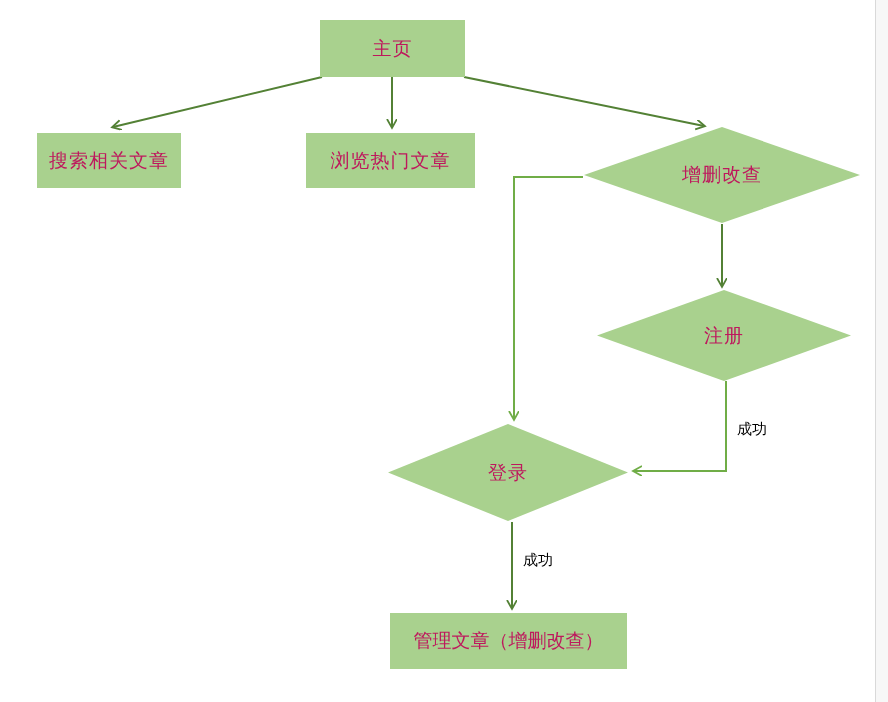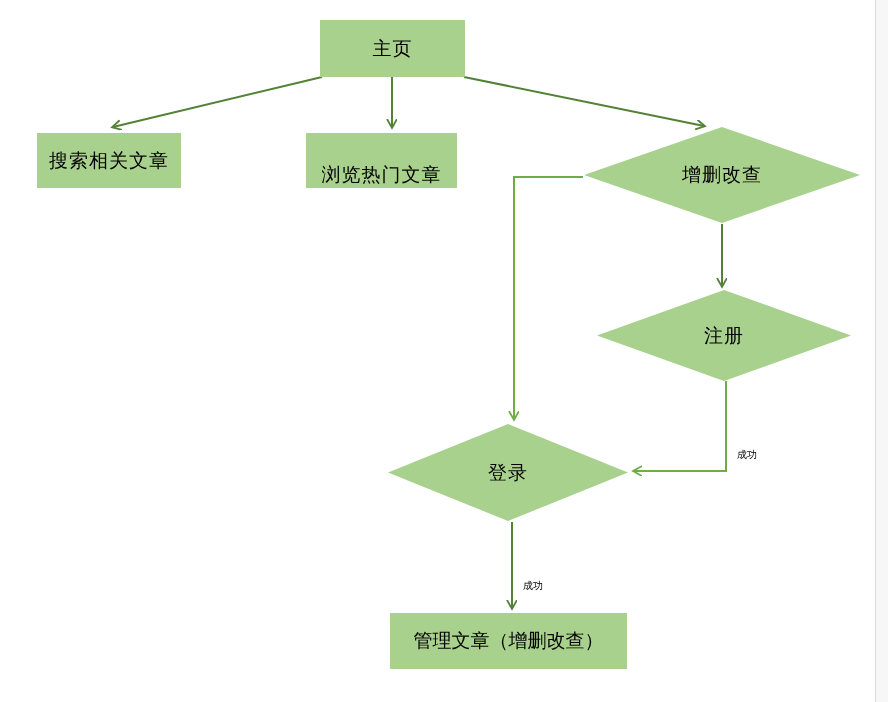--- a/index.html
+++ b/index.html
@@ -11,36 +11,35 @@
     font-family:"DejaVu Serif","Liberation Serif",serif;
   }
   .page-edge{
     position:absolute;top:0;right:0;width:12px;height:702px;
     background:#f7f7f7;border-left:1px solid #d9d9d9;
   }
   .node{
     position:absolute;
     display:flex;align-items:center;justify-content:center;
     background:#a9d18e;
-    color:#000000;
+    color:#be185d;
     font-size:19px;
     letter-spacing:1px;
     text-align:center;
     user-select:none;
   }
   .diamond{
     clip-path:polygon(50% 0%,100% 50%,50% 100%,0% 50%);
   }
   .edge-label{
     position:absolute;
     color:#000000;
-    font-size:10px;
+    font-size:15px;
     font-family:"DejaVu Sans","Liberation Sans",sans-serif;
     white-space:nowrap;
-    margin-top:28px;
   }
   svg.connectors{position:absolute;left:0;top:0;}
 </style>
 </head>
 <body>
 
 <div class="canvas">
 
   <svg class="connectors" width="888" height="702" viewBox="0 0 888 702">
     <defs>
@@ -68,21 +67,21 @@
   </svg>
 
   <div class="node" style="left:320px;top:20px;width:145px;height:57px;">
     <span>主页</span>
   </div>
 
   <div class="node" style="left:37px;top:133px;width:144px;height:55px;">
     <span>搜索相关文章</span>
   </div>
 
-  <div class="node" style="left:306px;top:133px;width:151px;height:55px;align-items:flex-end;">
+  <div class="node" style="left:306px;top:133px;width:169px;height:55px;">
     <span>浏览热门文章</span>
   </div>
 
   <div class="node diamond" style="left:584px;top:127px;width:276px;height:96px;">
     <span>增删改查</span>
   </div>
 
   <div class="node diamond" style="left:597px;top:290px;width:254px;height:91px;">
     <span>注册</span>
   </div>

